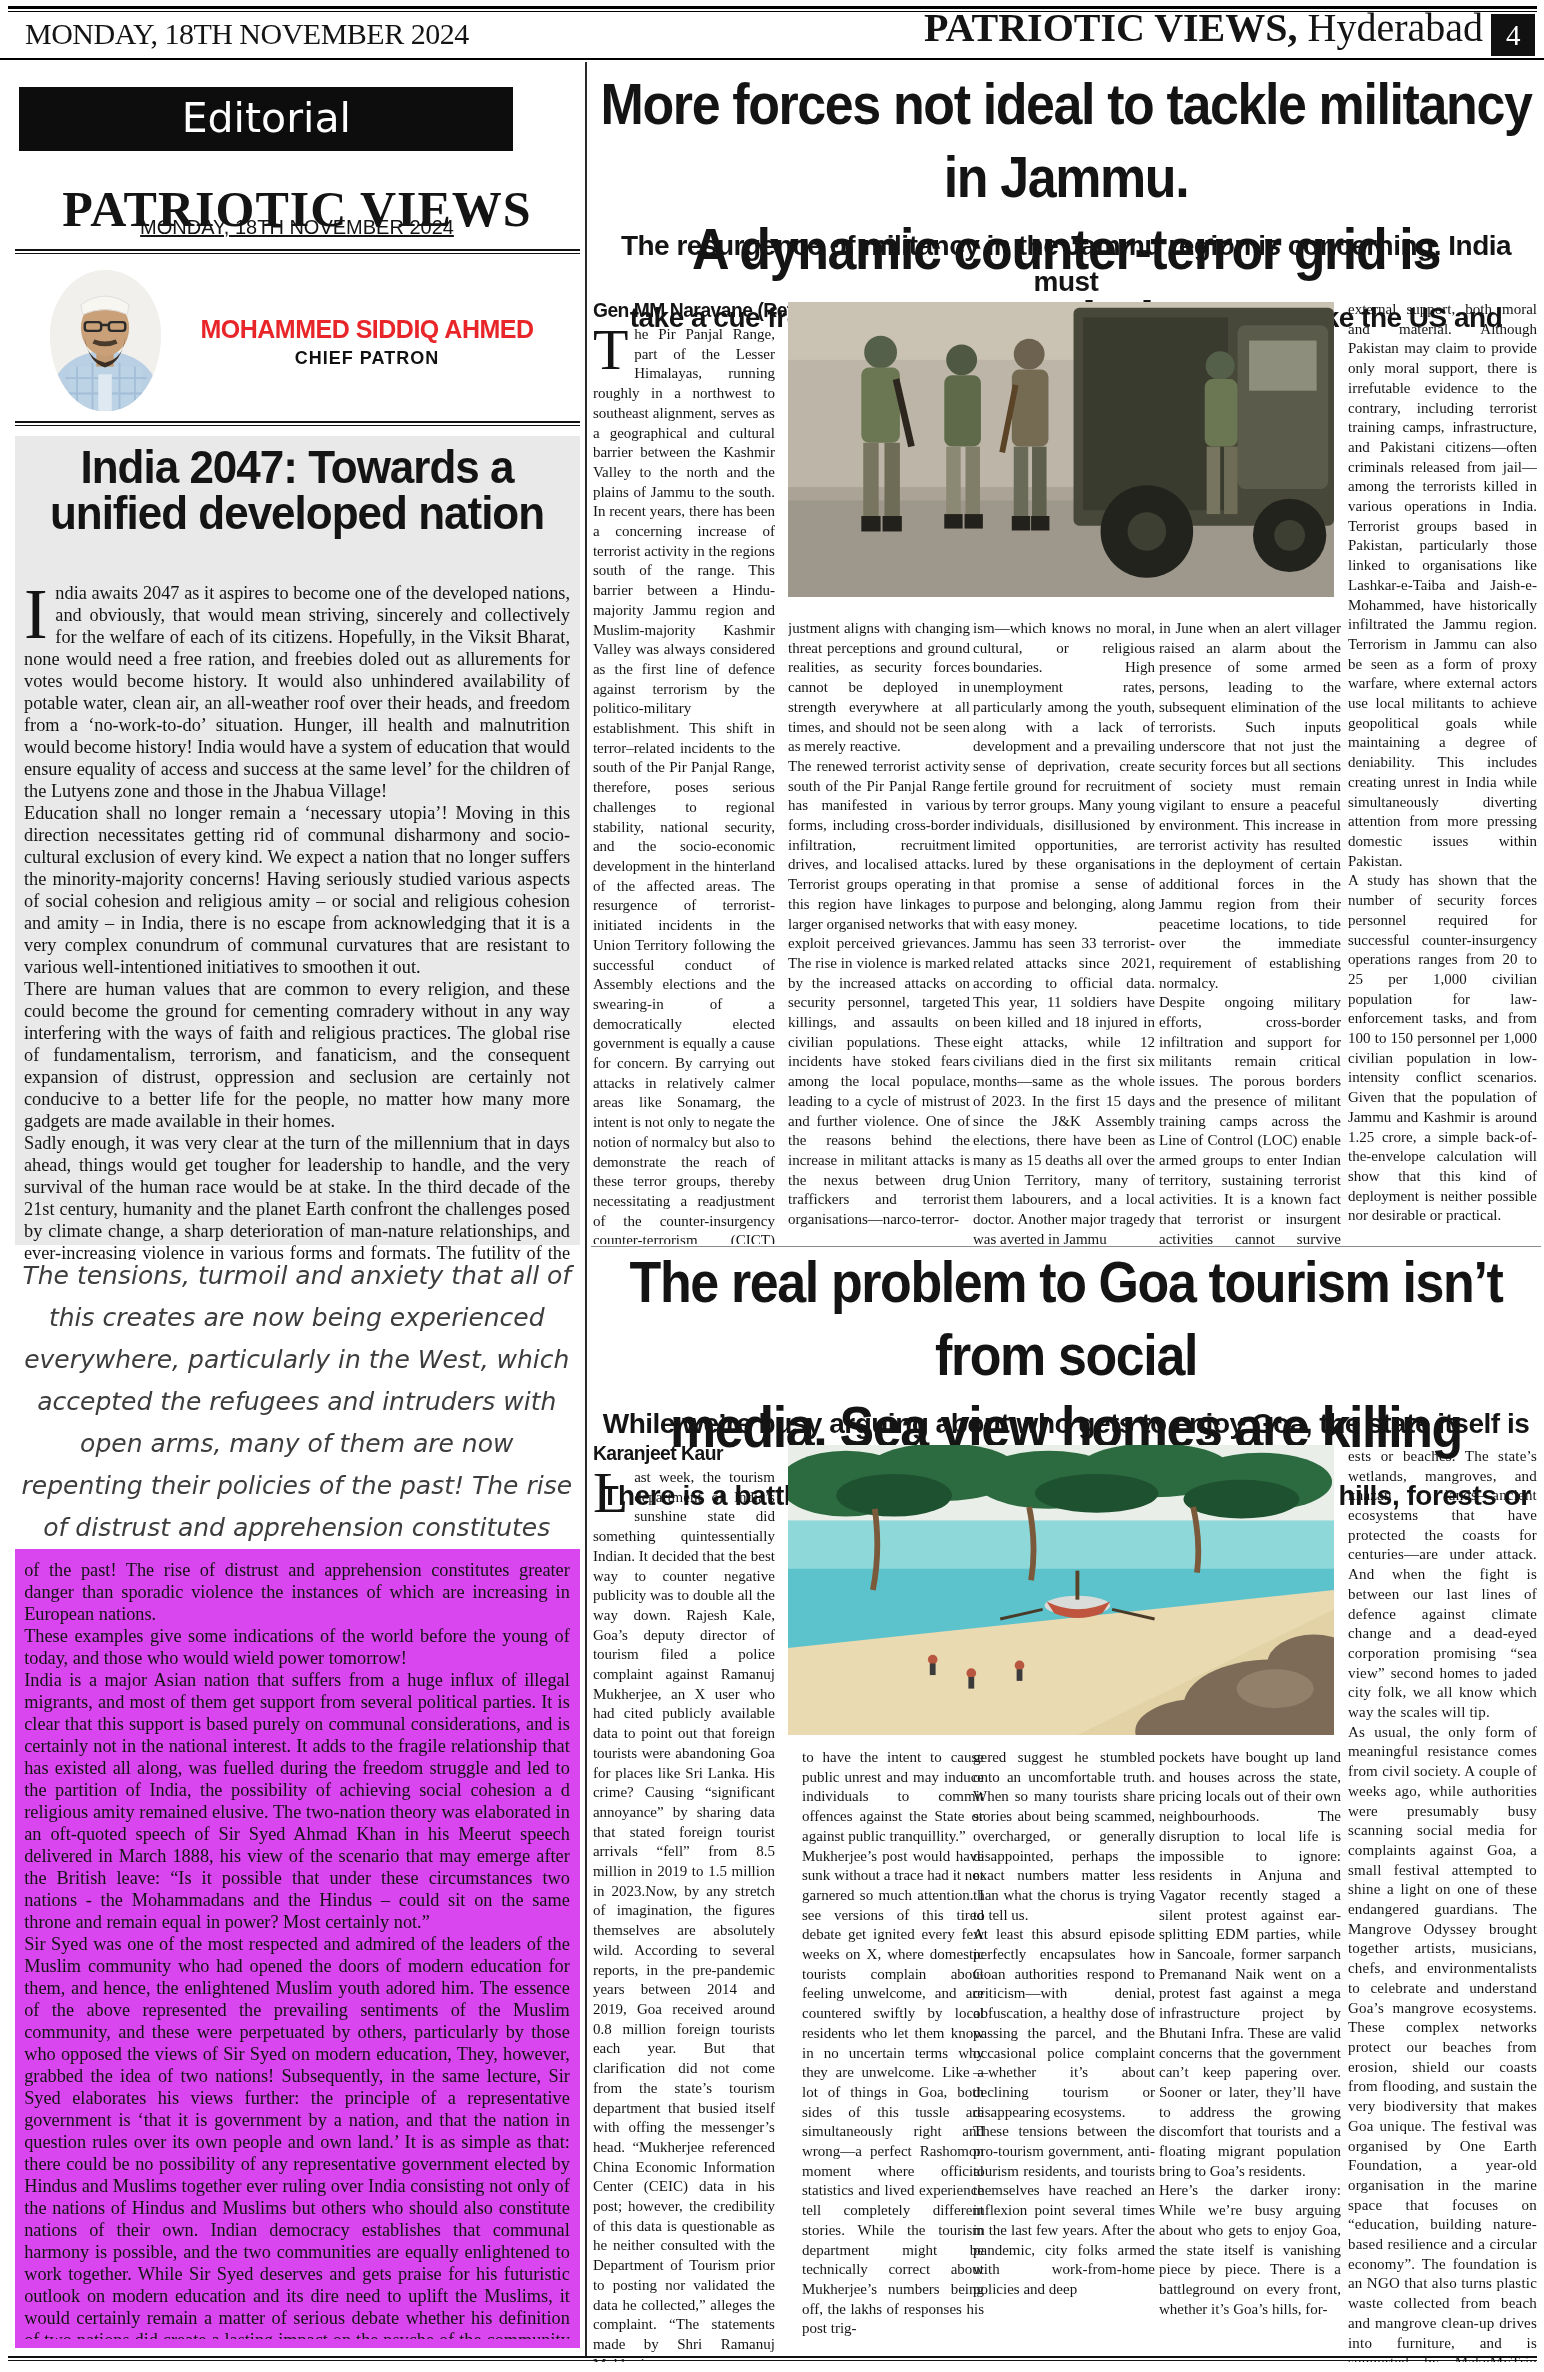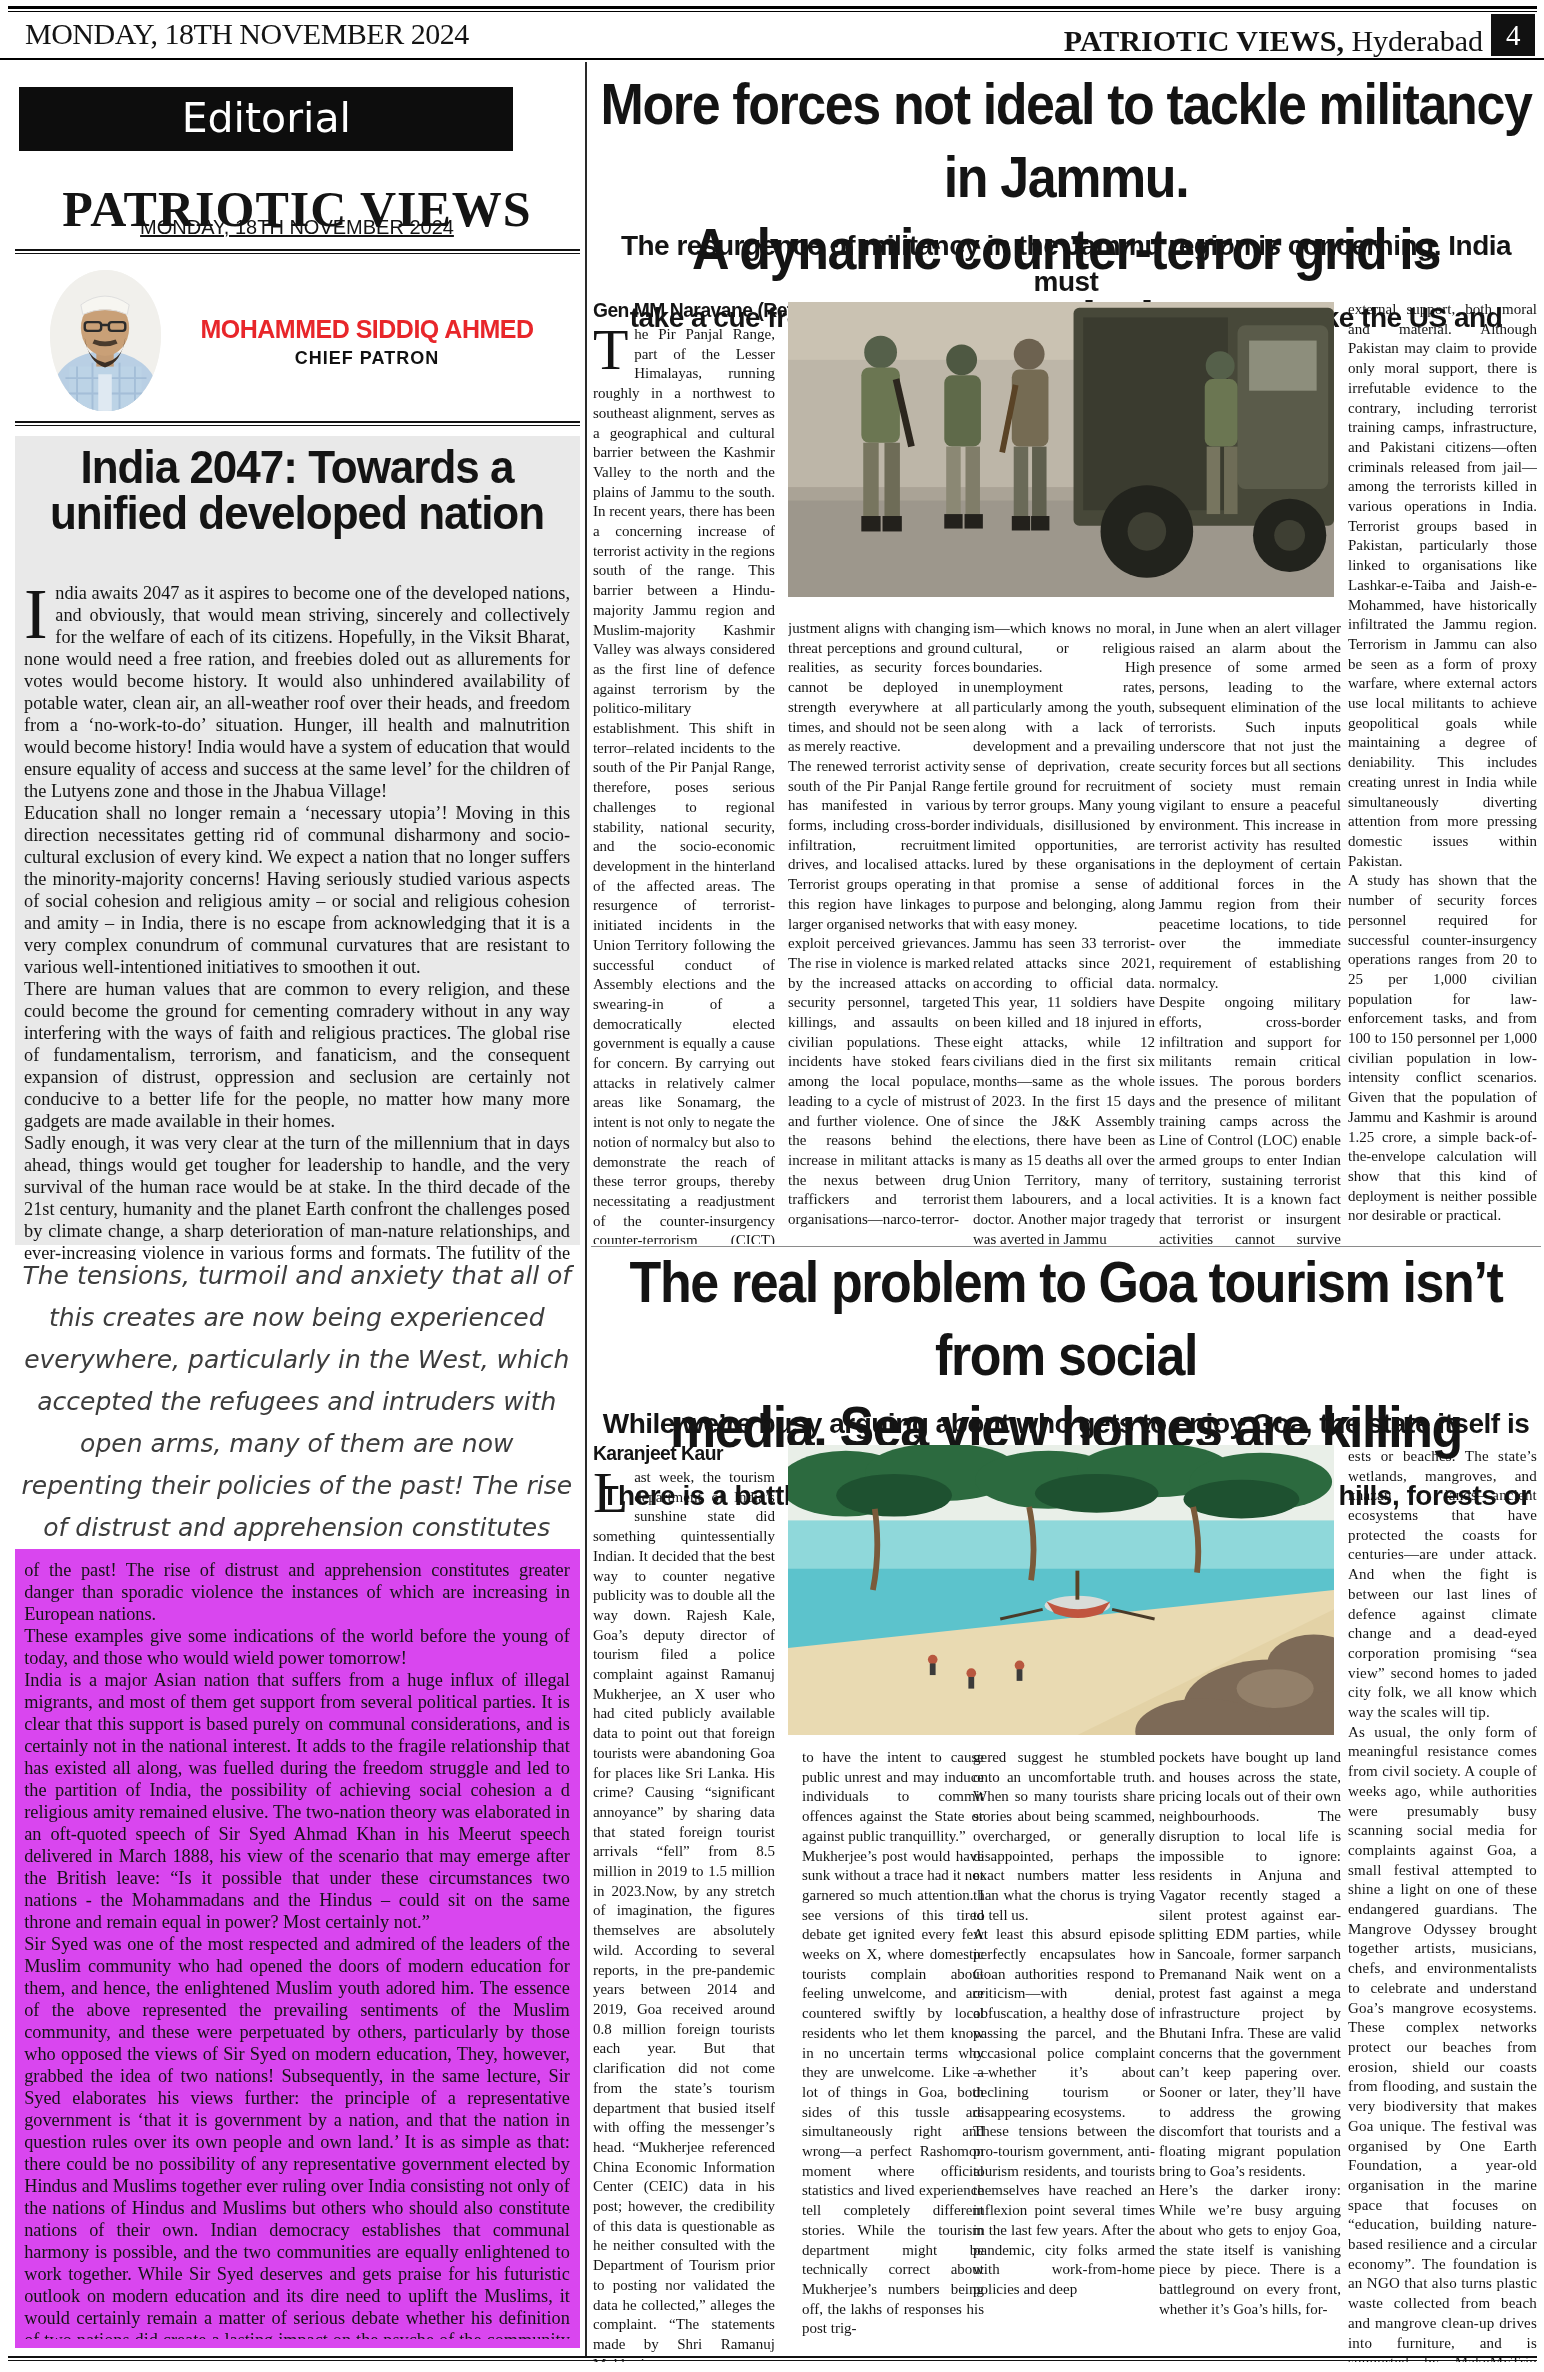--- a/index.html
+++ b/index.html
@@ -4,21 +4,21 @@
 <style>
   html,body{margin:0;padding:0;}
   body{width:1545px;height:2372px;position:relative;background:#ffffff;
        font-family:"Liberation Serif",serif;color:#141414;overflow:hidden;}
   .abs{position:absolute;}
   .drule{border-top:2.9px solid #111;border-bottom:1px solid #111;height:1.9px;}
 
   
   .top-rule{left:7.7px;top:5.8px;width:1529px;border-top:3.9px solid #000;height:1.9px;border-bottom:1px solid #000;}
   .hdr-date{left:25px;top:17.4px;font-size:30px;letter-spacing:-0.5px;font-family:"Liberation Serif",serif;}
-  .hdr-right{right:62px;top:24px;font-size:30px;white-space:nowrap;}
+  .hdr-right{right:62px;top:4px;font-size:40px;white-space:nowrap;}
   .hdr-right .b{font-weight:bold;}
   .hdr-pagebox{right:9.7px;top:13.5px;width:44px;height:42px;background:#111;color:#fff;
                font-size:29px;line-height:42px;text-align:center;font-family:"Liberation Serif",serif;}
   .hdr-bottom{left:0;top:58px;width:1545px;border-top:2.9px solid #000;height:0;}
 
   
   .vdivider{left:585px;top:62px;width:1.9px;height:2296px;background:#2a2a2a;}
   .ed-label{left:19.3px;top:87px;width:494px;height:64px;background:#0d0d0d;color:#fff;
             font-size:41px;line-height:62px;text-align:center;font-weight:400;
             font-family:"DejaVu Sans",sans-serif;}

